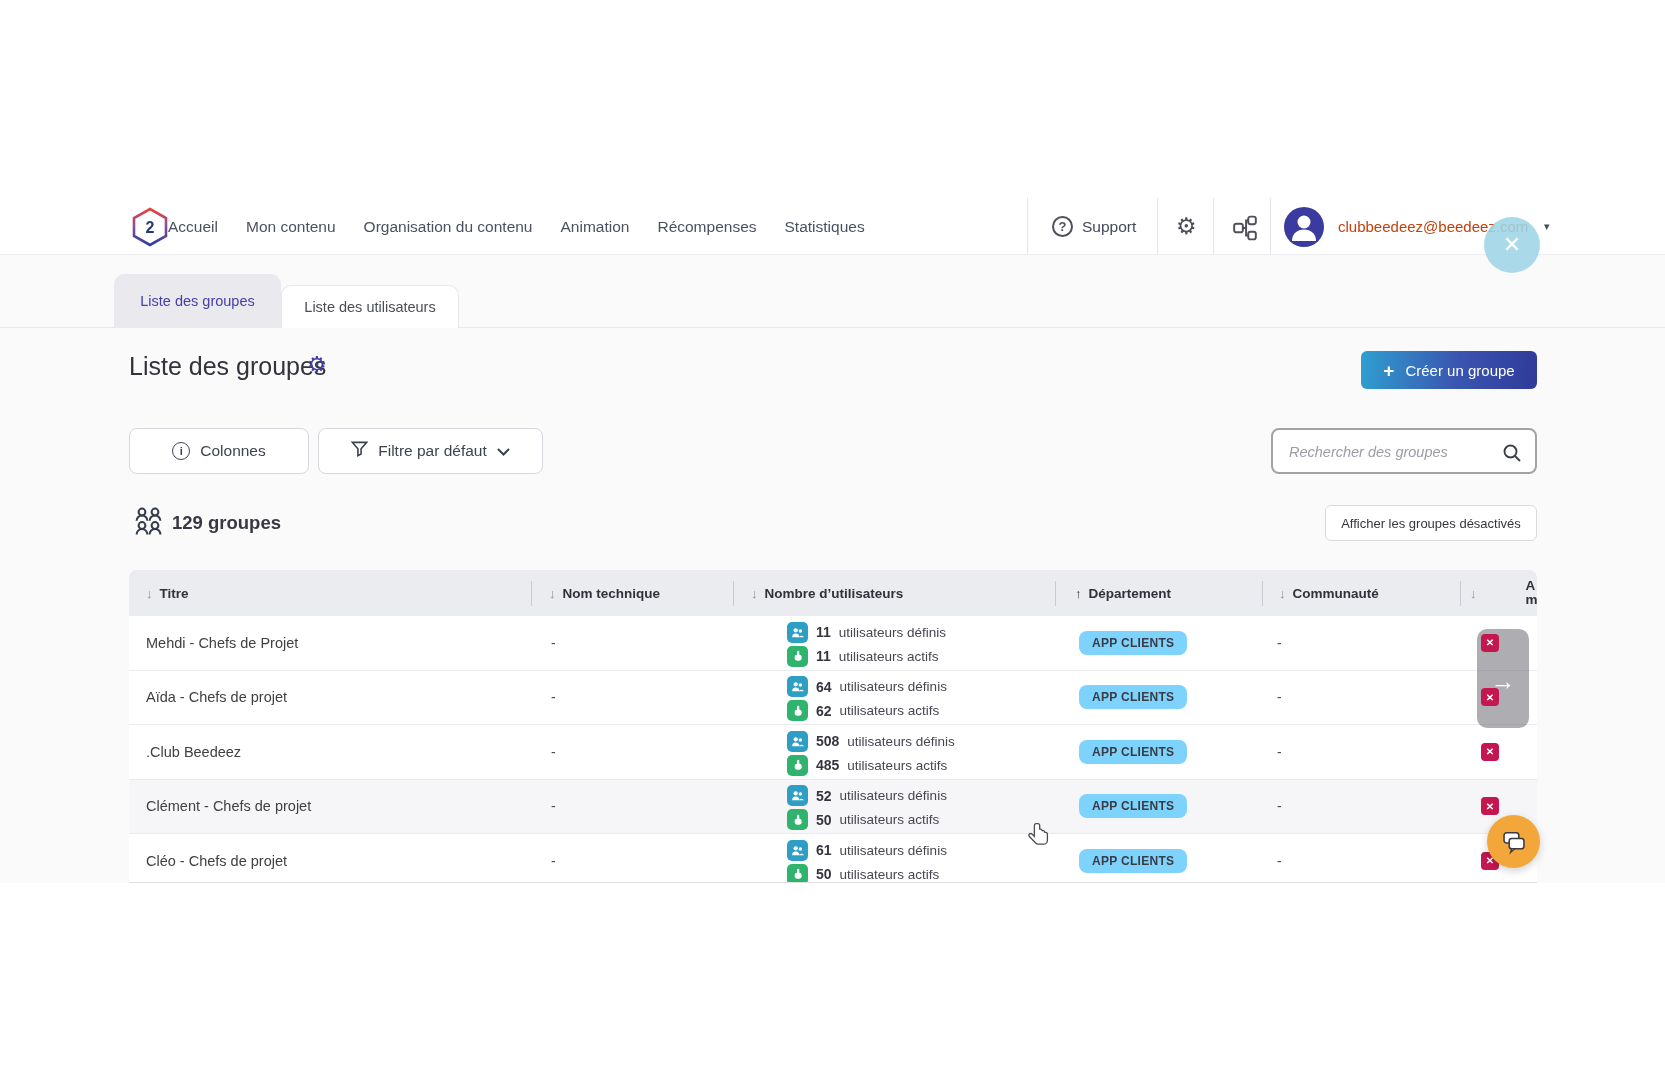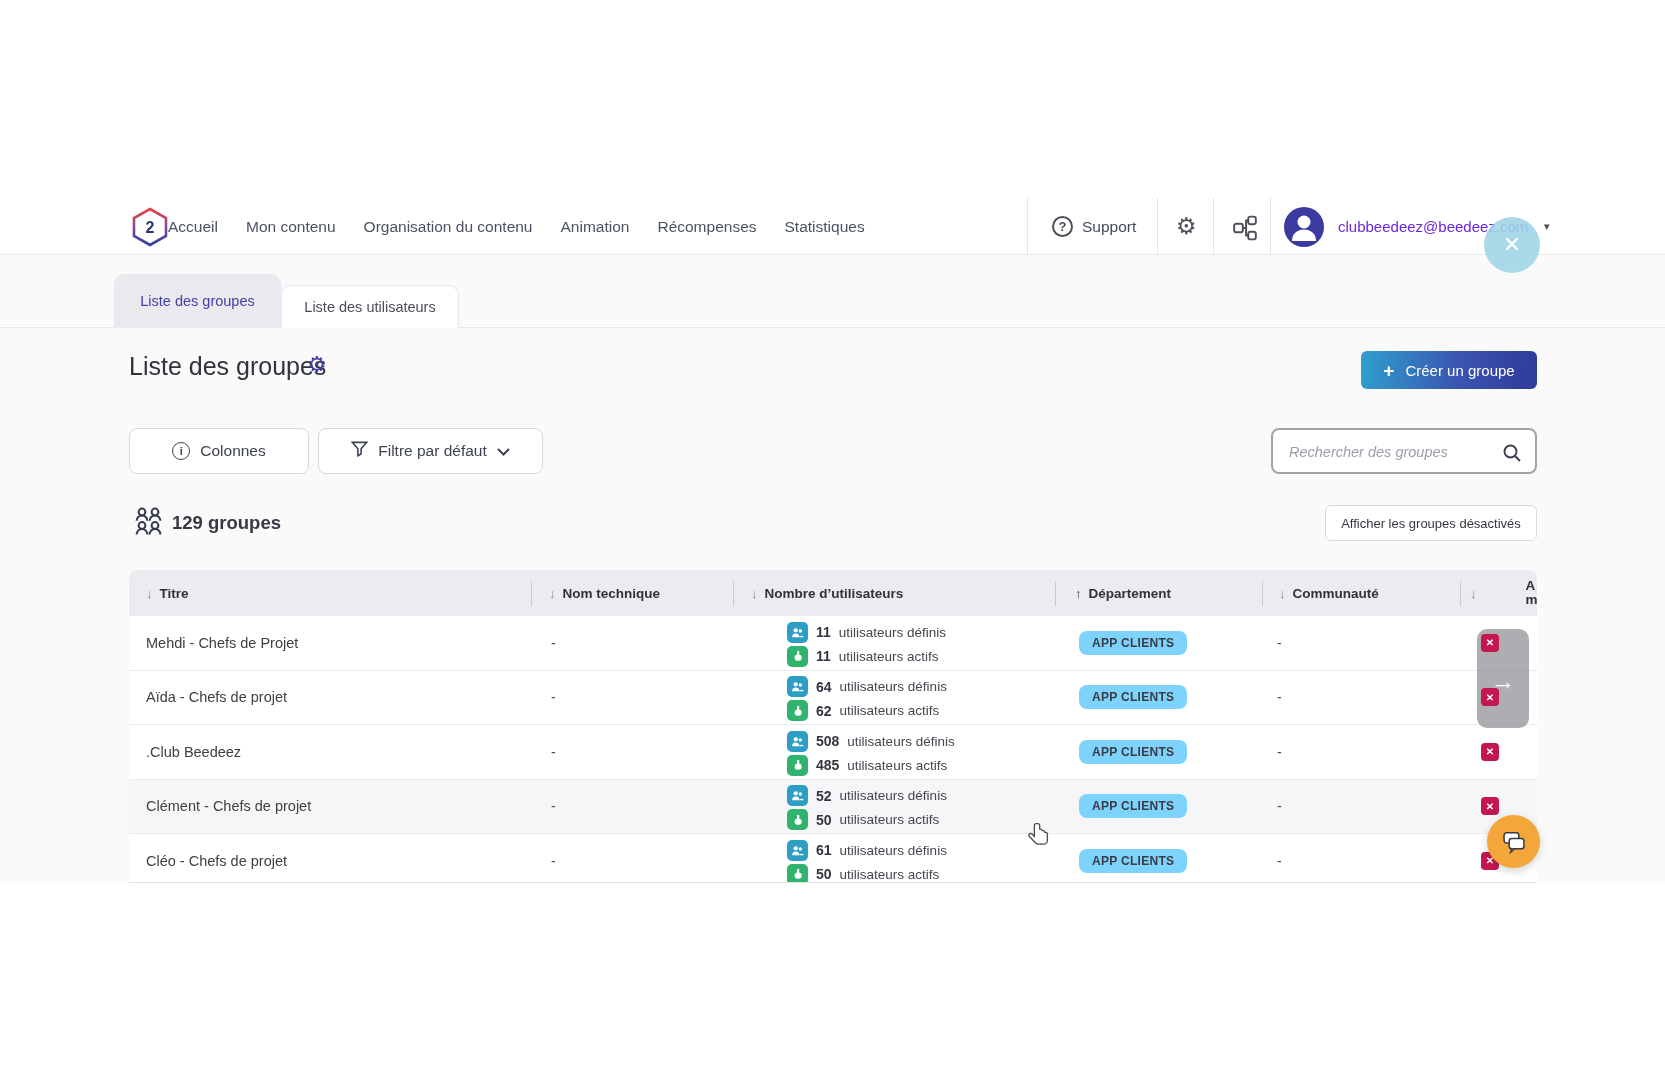--- a/index.html
+++ b/index.html
@@ -24,21 +24,21 @@
              align-items:center; gap:9px; font-size:15.5px; color:#44485a; }
   .qicon { width:21px; height:21px; border:2px solid #4e4f58; border-radius:50%;
            display:flex; align-items:center; justify-content:center;
            font-size:13px; font-weight:bold; color:#4e4f58; }
   .nav-gear { position:absolute; left:1176px; top:198px; height:57px; display:flex;
               align-items:center; font-size:23px; color:#4e4f58; }
   .nav-share { position:absolute; left:1232px; top:215px; }
   .avatar { position:absolute; left:1284px; top:207px; width:40px; height:40px;
             border-radius:50%; background:#3b3a9e; overflow:hidden; }
   .account-email { position:absolute; left:1338px; top:198px; height:57px;
-                   display:flex; align-items:center; font-size:15px; color:#6d28d9; }
+                   display:flex; align-items:center; font-size:15px; color:#c2410c; }
   .caret { position:absolute; left:1544px; top:198px; height:57px; display:flex;
            align-items:center; font-size:11px; color:#4a4b55; }
   .close-btn { position:absolute; left:1484px; top:217px; width:56px; height:56px;
                border-radius:50%; background:rgba(158,213,230,0.88);
                display:flex; align-items:center; justify-content:center;
                color:#fff; font-size:22px; z-index:20; cursor:pointer; }
   
   .band { position:absolute; left:0; top:255px; width:1665px; height:628px; background:#fafafb; }
   .tab-line { position:absolute; left:0; top:327px; width:1665px; height:1px; background:#e7e7ec; }
   .tab { position:absolute; display:flex; align-items:center; justify-content:center;

